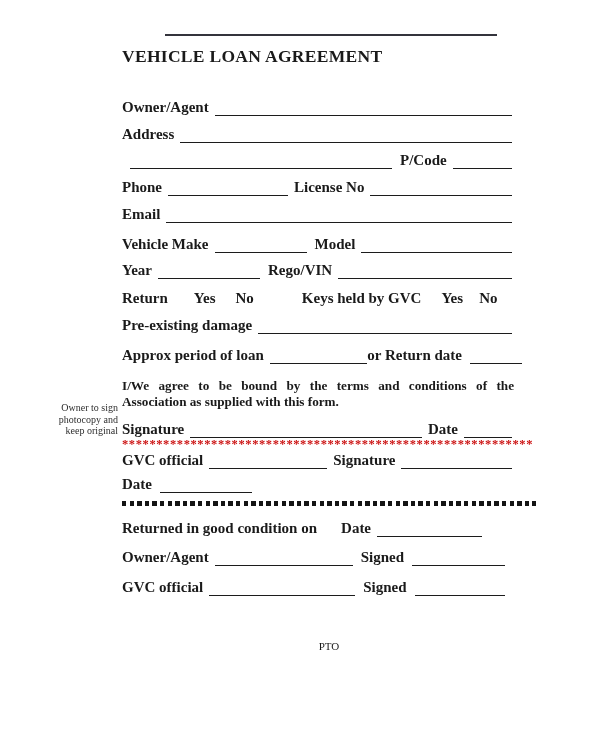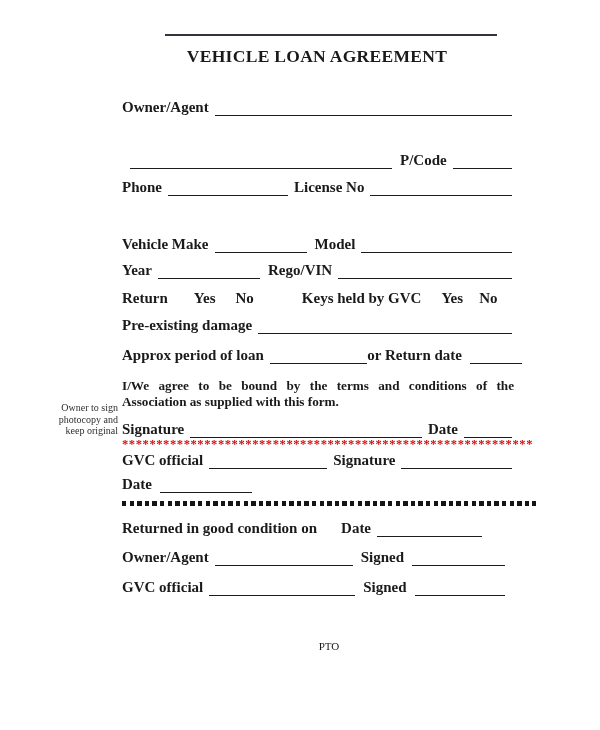--- a/index.html
+++ b/index.html
@@ -7,21 +7,21 @@
     width:600px;height:730px;background:#ffffff;
     font-family:"Liberation Serif","DejaVu Serif",serif;
     color:#1a1a1a;overflow:hidden;
   }
   .page{position:relative;width:600px;height:730px;background:#fff;}
 
   .hrule{position:absolute;left:165px;top:34px;width:332px;height:0;
     border-top:2.4px solid #34343c;}
 
   .title{position:absolute;left:122px;top:46px;width:390px;
-    text-align:center;font-size:17.5px;font-weight:bold;letter-spacing:.3px;}
+    text-align:left;font-size:17.5px;font-weight:bold;letter-spacing:.3px;}
 
   .row{position:absolute;left:122px;right:88px;height:19px;
     display:flex;align-items:flex-end;
     font-size:15px;font-weight:bold;white-space:nowrap;}
   .lbl{flex:0 0 auto;}
   .blank{border-bottom:1.8px solid #1c1c1c;height:15px;box-sizing:border-box;
     flex:0 0 auto;margin-left:6px;}
   .fill{flex:1 1 auto;}
   .noml{margin-left:8px;text-align:center;}
 
@@ -56,34 +56,42 @@
 <div class="page">
 
   <div class="hrule"></div>
   <div class="title">VEHICLE LOAN AGREEMENT</div>
 
   <div class="row" style="top:97px">
     <span class="lbl">Owner/Agent</span>
     <span class="blank fill"></span>
   </div>
 
+  <div class="row" style="top:124px">
+    <span class="lbl">Address</span>
+    <span class="blank fill"></span>
+  </div>
 
   <div class="row" style="top:150px">
     <span class="blank noml" style="width:262px"></span>
     <span class="lbl ml8">P/Code</span>
     <span class="blank fill"></span>
   </div>
 
   <div class="row" style="top:177px">
     <span class="lbl">Phone</span>
     <span class="blank" style="width:120px"></span>
     <span class="lbl ml10">License No</span>
     <span class="blank fill"></span>
   </div>
 
+  <div class="row" style="top:204px">
+    <span class="lbl">Email</span>
+    <span class="blank fill"></span>
+  </div>
 
   <div class="row" style="top:260px">
     <span class="lbl">Year</span>
     <span class="blank" style="width:102px"></span>
     <span class="lbl ml8">Rego/VIN</span>
     <span class="blank fill"></span>
   </div>
 
   <div class="row" style="top:234px">
     <span class="lbl">Vehicle Make</span>

